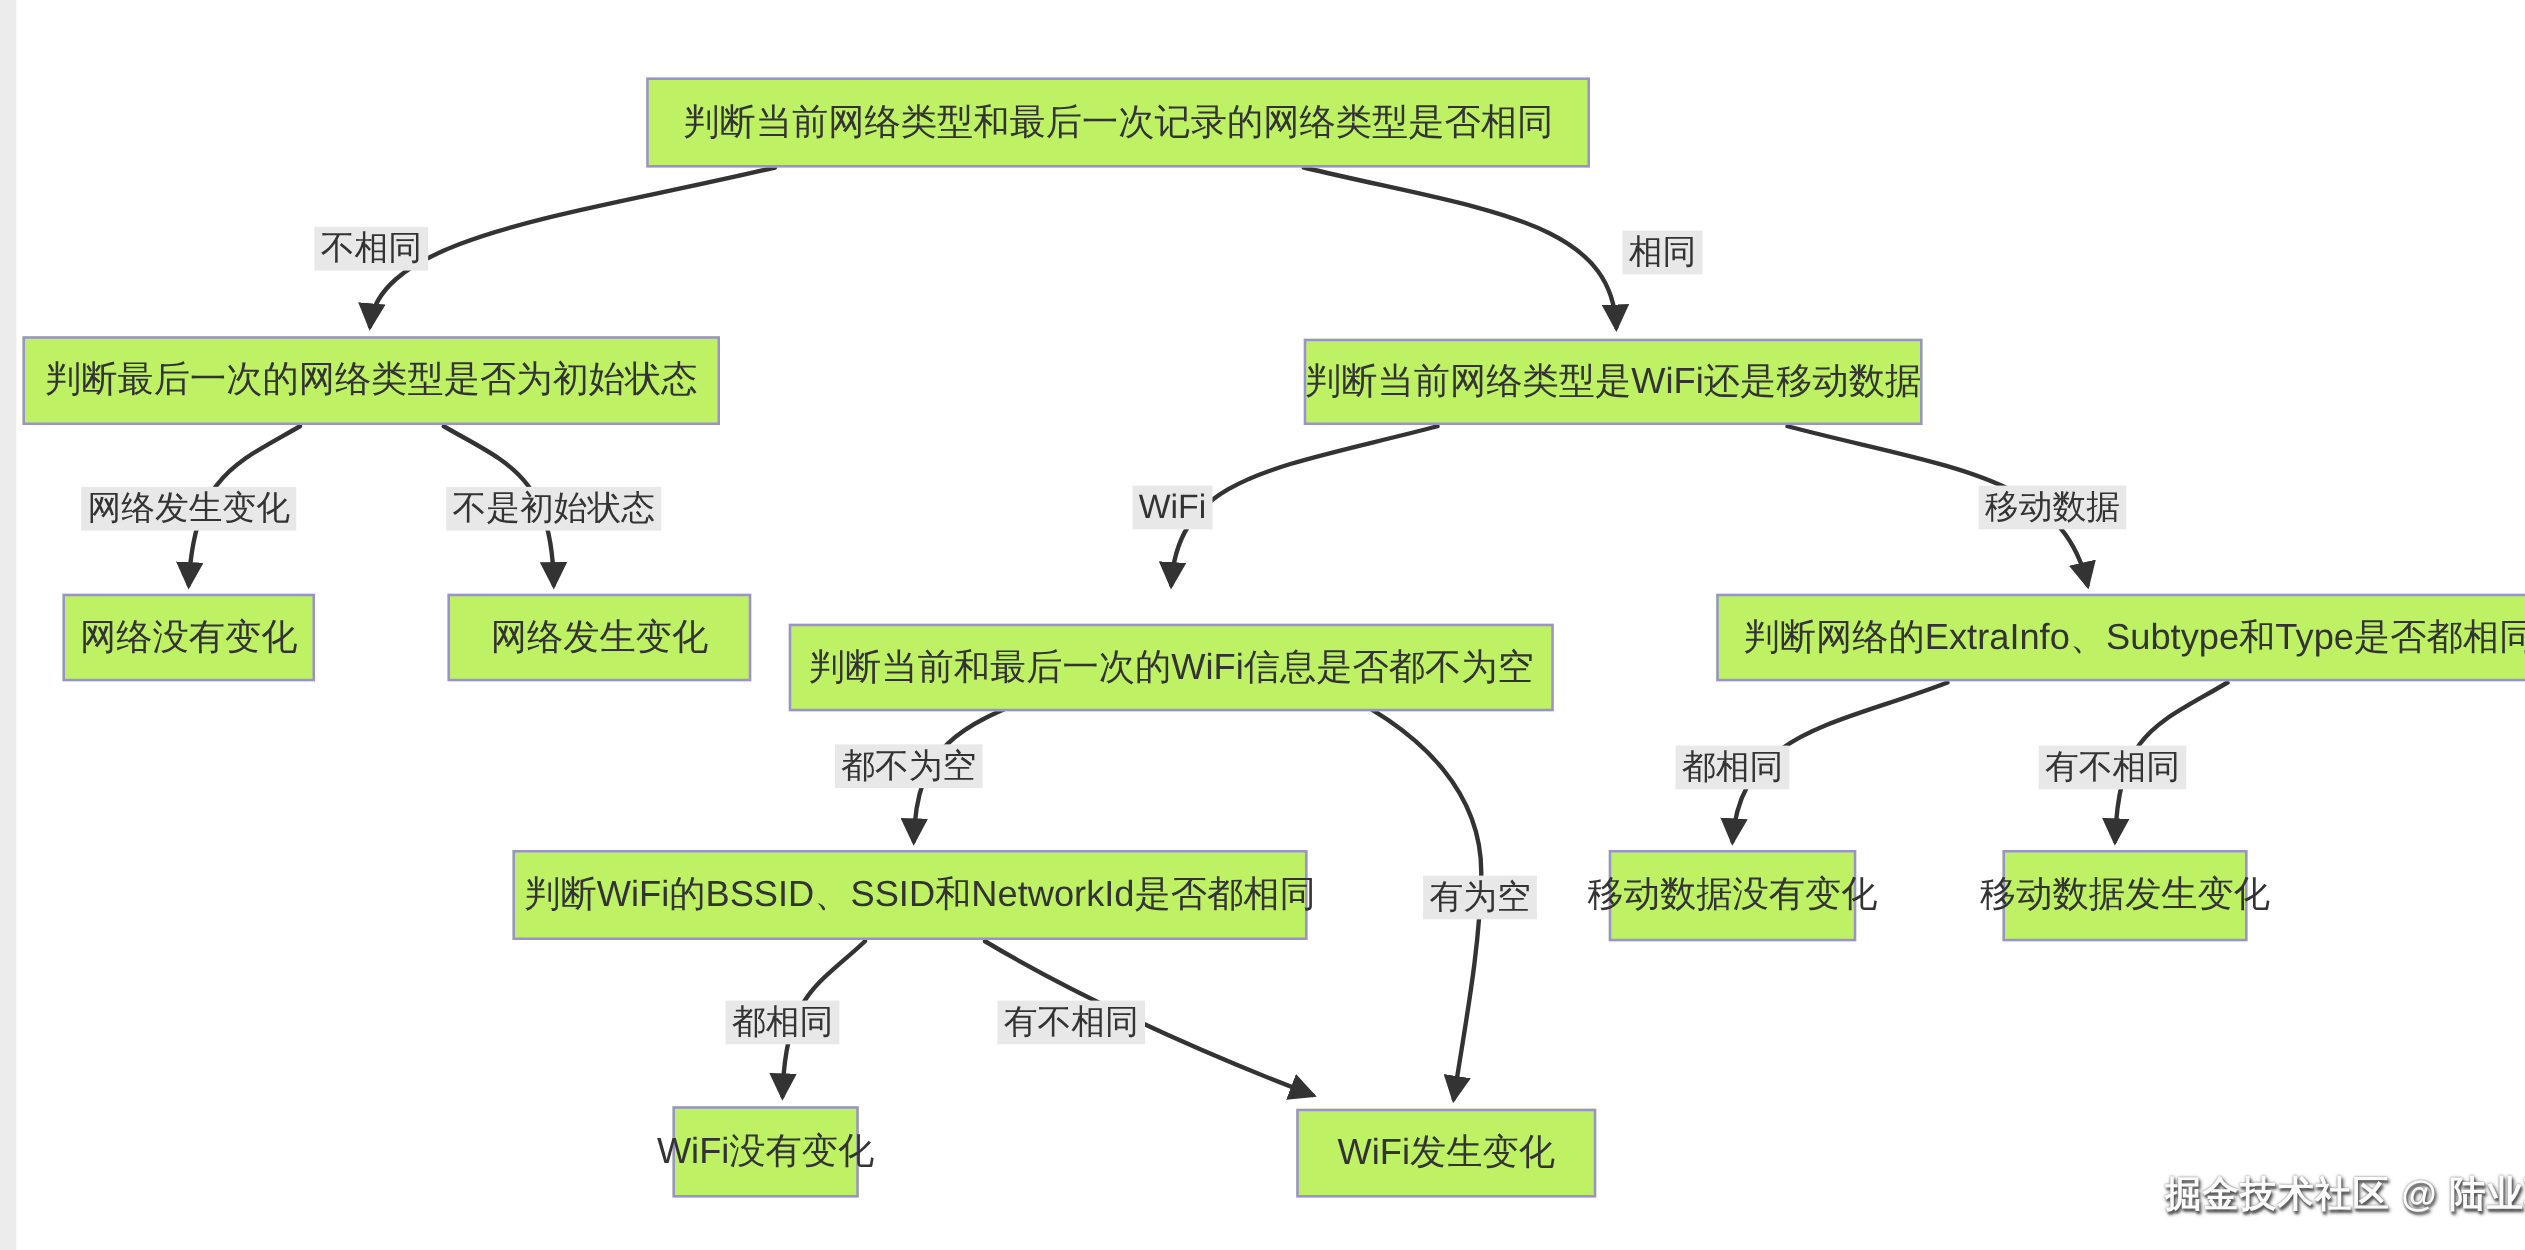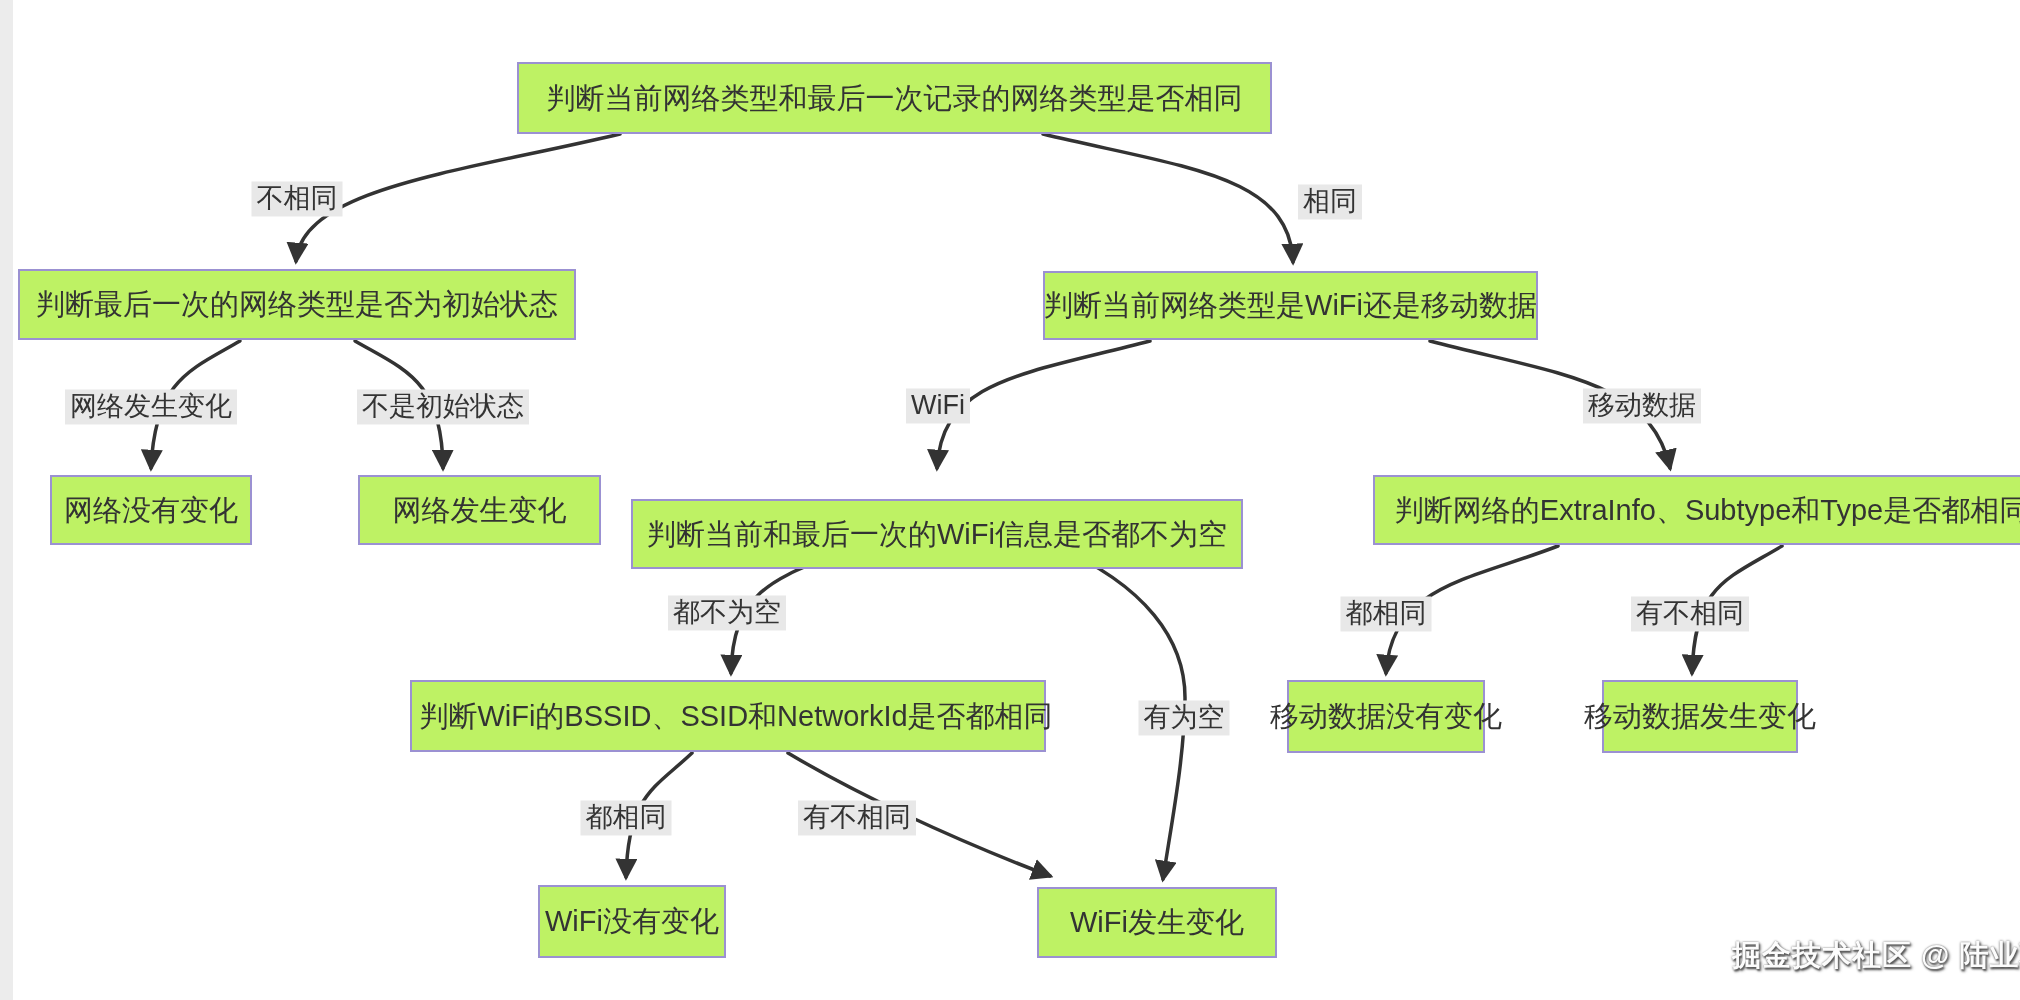--- a/index.html
+++ b/index.html
@@ -88,21 +88,21 @@
   <div class="node" style="left:631px;top:475px;width:612px;height:70px;margin-top:24px;">判断当前和最后一次的WiFi信息是否都不为空</div>
 
   <div class="node" style="left:1333px;top:475px;width:677px;height:70px;margin-left:40px;">判断网络的ExtraInfo、Subtype和Type是否都相同</div>
 
   <div class="node" style="left:410px;top:680px;width:636px;height:72px;padding-left:16px;">判断WiFi的BSSID、SSID和NetworkId是否都相同</div>
 
   <div class="node" style="left:1287px;top:680px;width:198px;height:73px;">移动数据没有变化</div>
 
   <div class="node" style="left:1602px;top:680px;width:196px;height:73px;">移动数据发生变化</div>
 
-  <div class="node" style="left:538px;top:885px;width:188px;height:73px;">WiFi没有变化</div>
+  <div class="node" style="left:538px;top:885px;width:149px;height:73px;">WiFi没有变化</div>
 
   <div class="node" style="left:1037px;top:887px;width:240px;height:71px;">WiFi发生变化</div>
 
   <div class="edge-label" style="left:297px;top:199px;">不相同</div>
 
   <div class="edge-label" style="left:1302px;top:202px;margin-left:28px;">相同</div>
 
   <div class="edge-label" style="left:151px;top:407px;">网络发生变化</div>
 
   <div class="edge-label" style="left:443px;top:407px;">不是初始状态</div>

